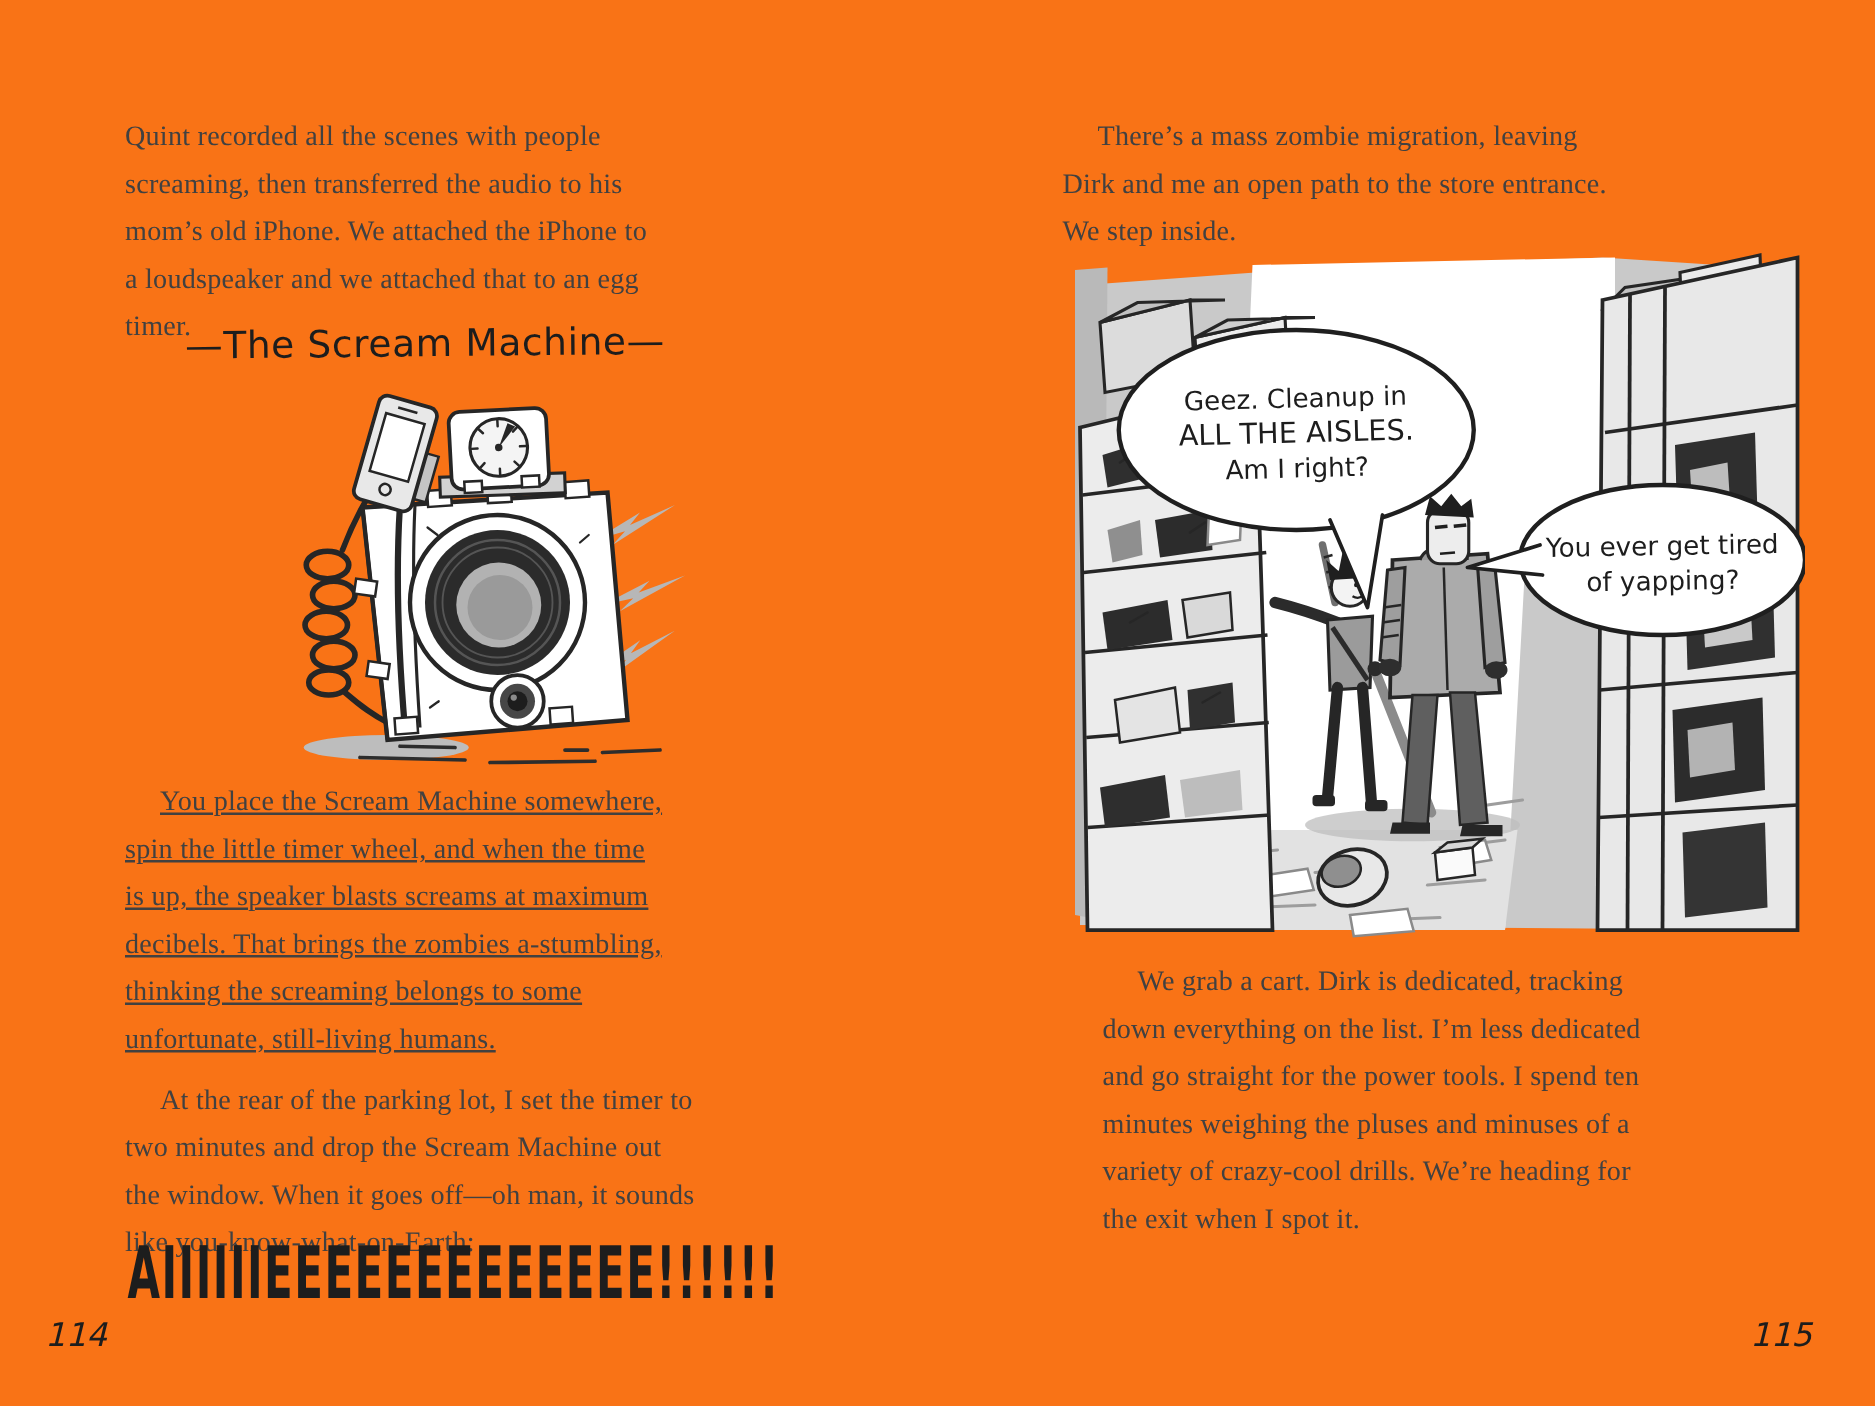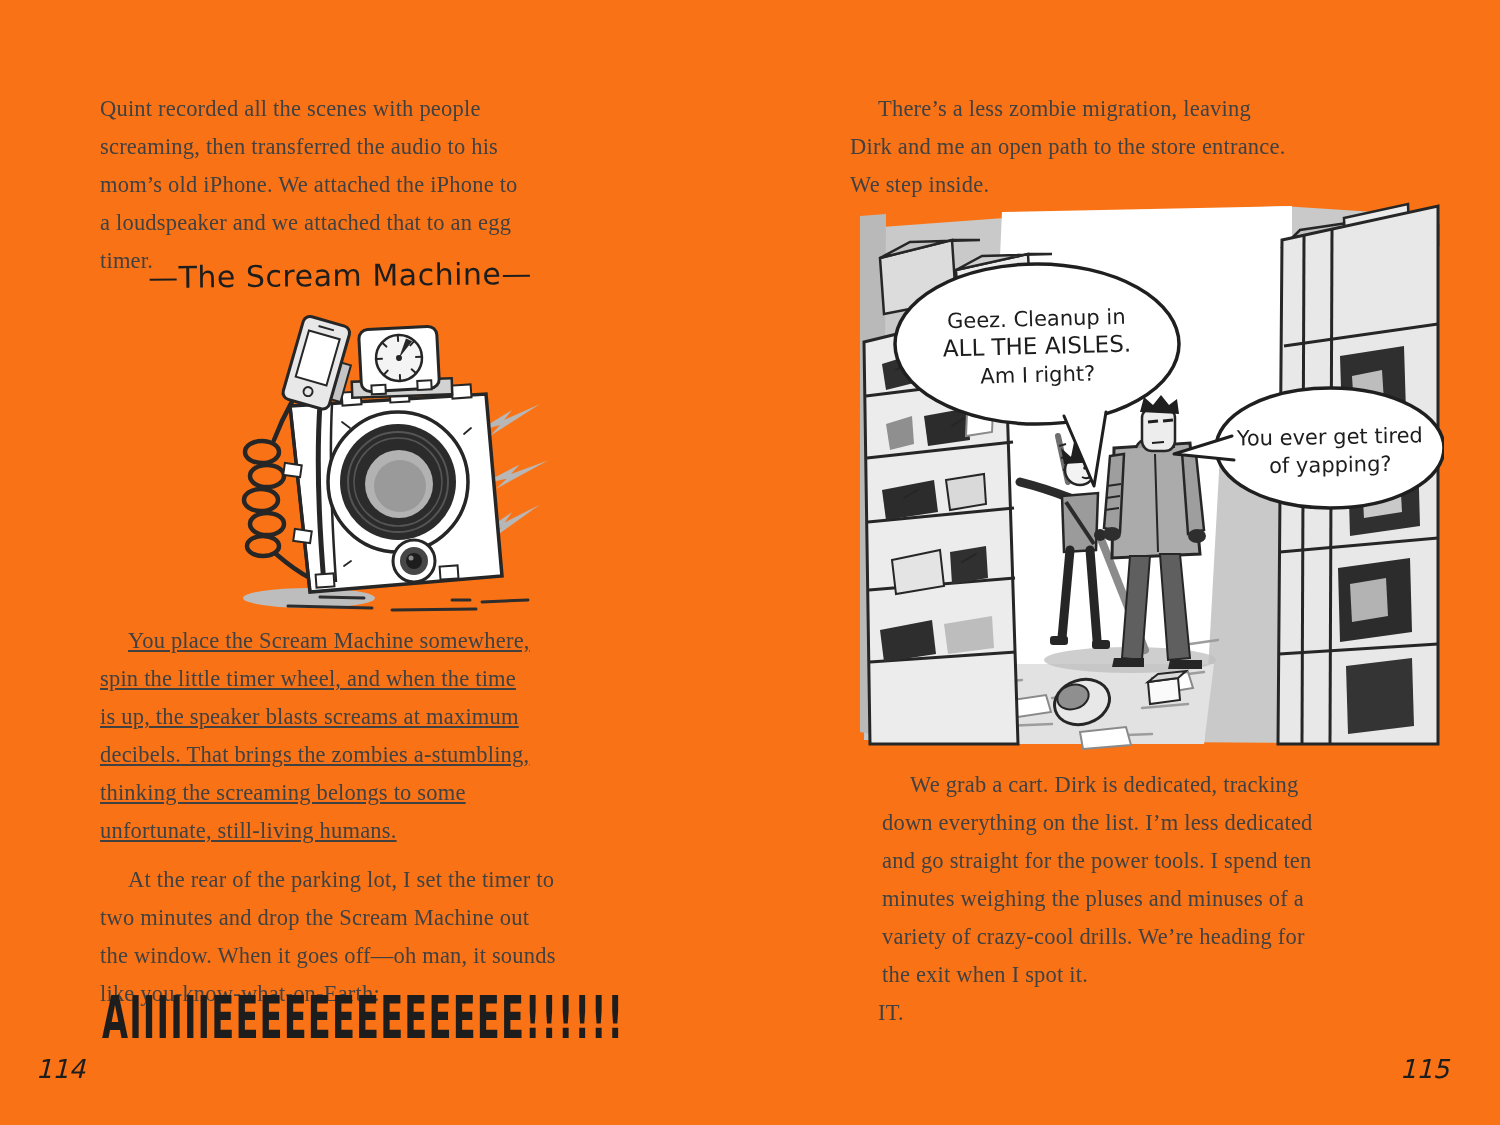--- a/index.html
+++ b/index.html
@@ -150,21 +150,21 @@
 unfortunate, still-living humans.</div>
   <div id="left-p3" class="para indent">At the rear of the parking lot, I set the timer to
 two minutes and drop the Scream Machine out
 the window. When it goes off—oh man, it sounds
 like you-know-what-on-Earth:</div>
 
   <div class="scream hand">AIIIIIIEEEEEEEEEEEEE!!!!!!</div>
 
   <div id="pagenum-left" class="pagenum hand">114</div>
 
-  <div id="right-p1" class="para indent">There’s a less zombie migration, leaving
+  <div id="right-p1" class="para indent">There’s a mass zombie migration, leaving
 Dirk and me an open path to the store entrance.
 We step inside.</div>
 
   <svg id="right-illo" width="592" height="562" viewBox="0 0 592 562">
 
     <path d="M16,32 L180,20 L430,10 L584,20 L586,548 L12,544 Z" fill="#c9c9c9"></path>
     <path d="M8,20 L34,18 L30,540 L8,536 Z" fill="#b9b9b9"></path>
 
     <path d="M150,16 L440,10 L440,205 L368,258 L352,548 L104,548 L140,242 Z" fill="#ffffff"></path>
 
@@ -335,17 +335,16 @@
       </g>
     </g>
   </svg>
 
   <div id="right-p2" class="para indent">We grab a cart. Dirk is dedicated, tracking
 down everything on the list. I’m less dedicated
 and go straight for the power tools. I spend ten
 minutes weighing the pluses and minuses of a
 variety of crazy-cool drills. We’re heading for
 the exit when I spot it.</div>
-  <div id="right-p3" class="para indent">IT.</div>
 
   <div id="pagenum-right" class="pagenum hand">115</div>
 
 </div>
 
 </body></html>

